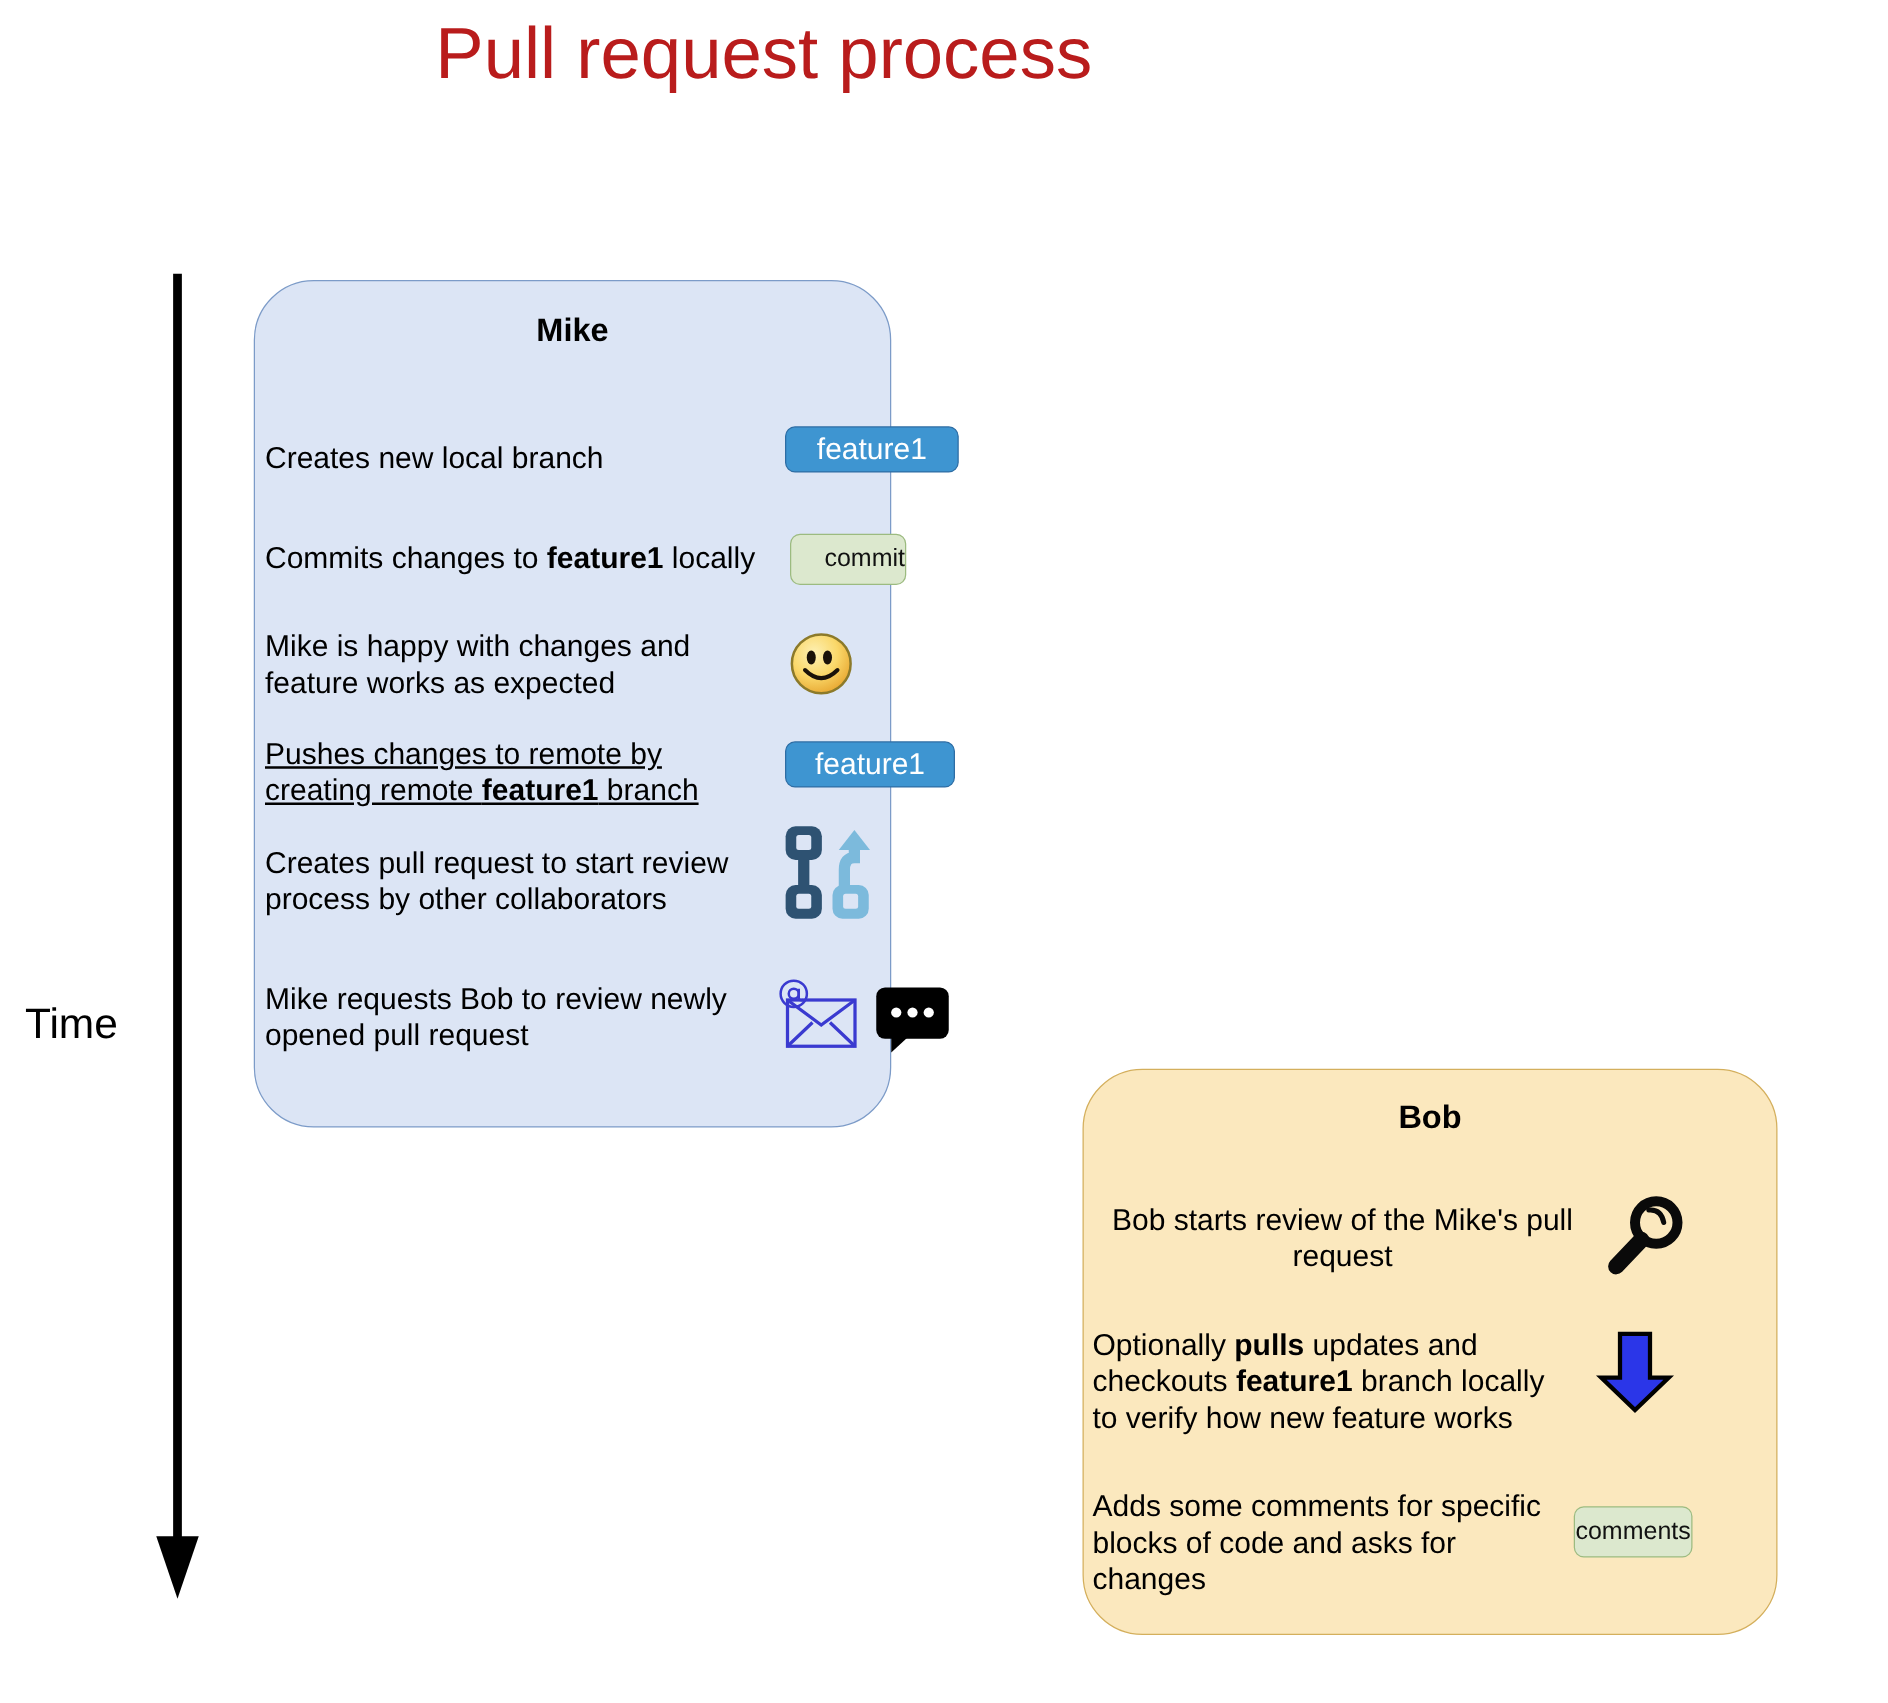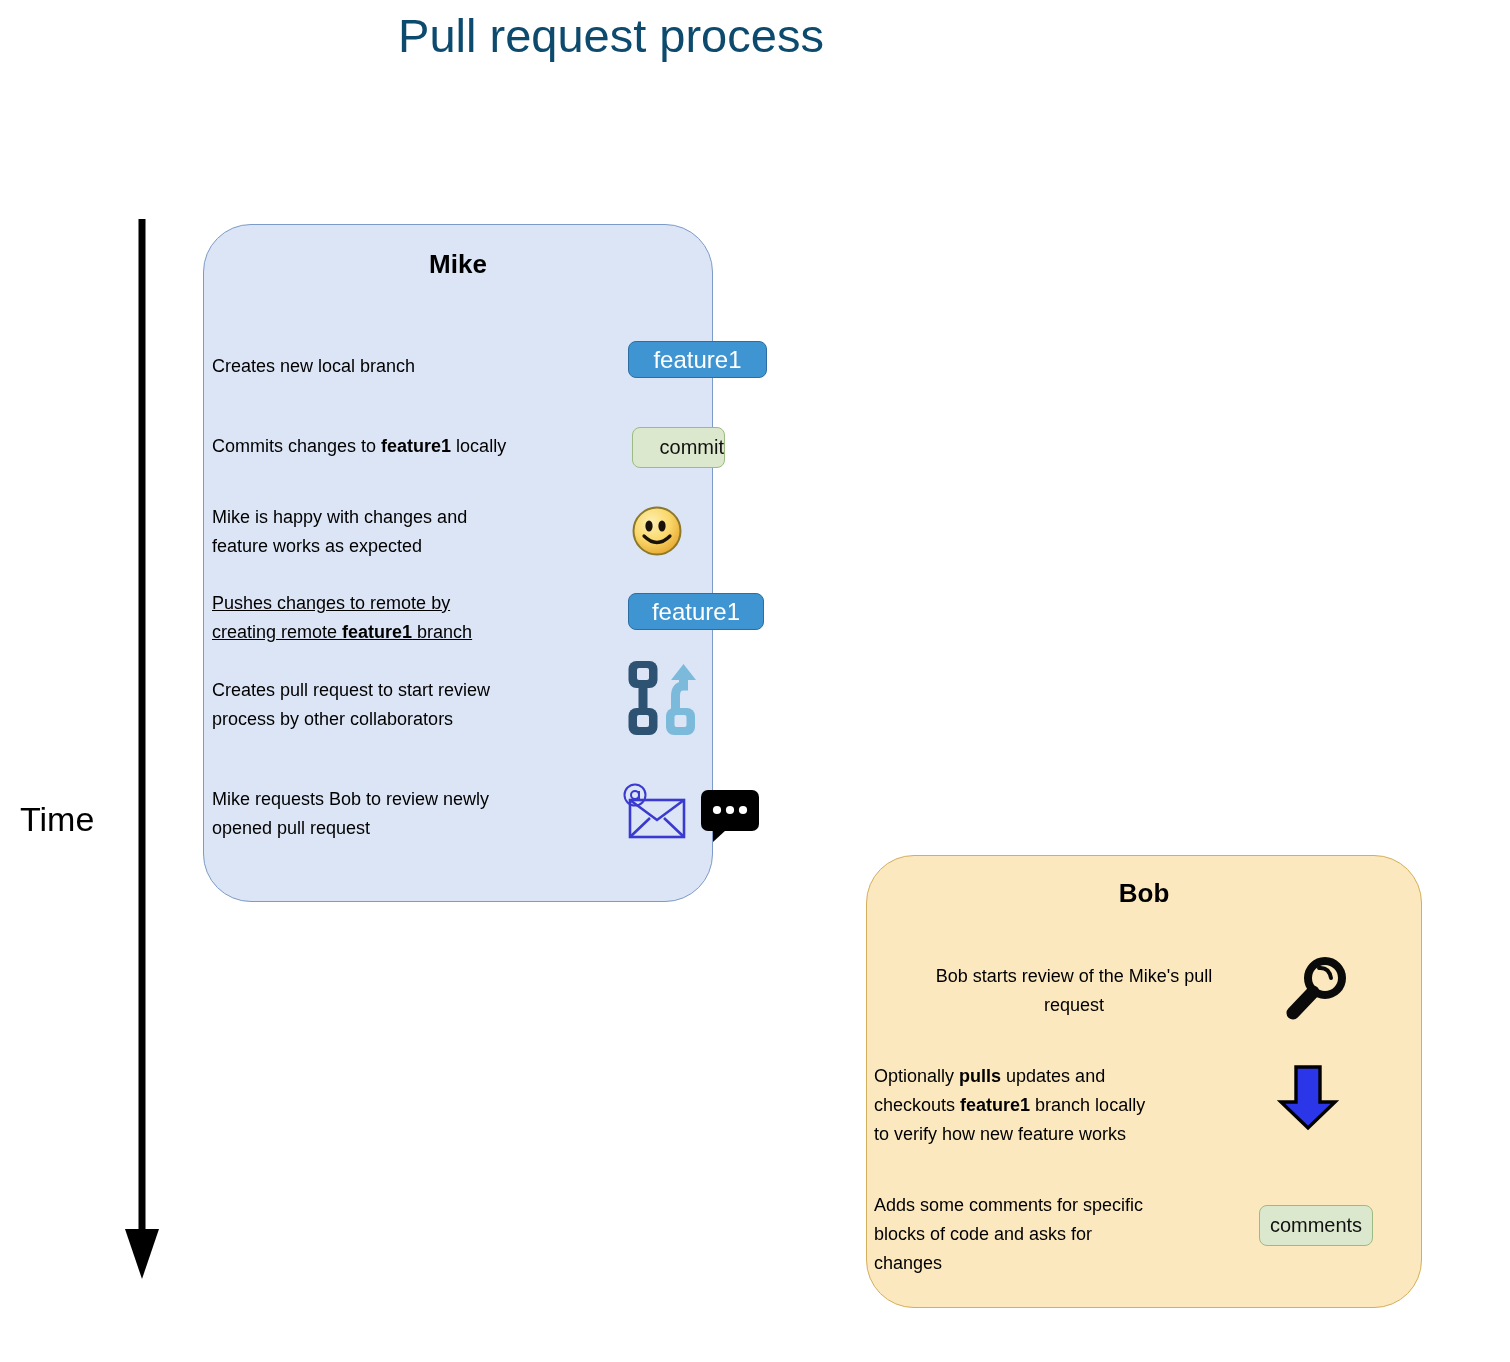--- a/index.html
+++ b/index.html
@@ -22,24 +22,24 @@
     height: 1362px;
   }
 
   
   #page-title {
     position: absolute;
     left: 0;
     top: 8px;
     width: 1222px;
     text-align: center;
-    font-size: 47px;
+    font-size: 58px;
     font-weight: 400;
     letter-spacing: 0px;
-    color: #0c4a6e;
+    color: #b91c1c;
     line-height: 1.2;
   }
 
   
   #time-axis {
     position: absolute;
     left: 120px;
     top: 215px;
     width: 60px;
     height: 1070px;
@@ -81,21 +81,21 @@
     width: 100%;
     text-align: center;
     font-size: 26px;
     font-weight: bold;
     color: #000;
   }
   #panel-mike .panel-title { top: 24px; }
   #panel-bob  .panel-title { top: 22px; }
   .row-text {
     position: absolute;
-    font-size: 18px;
+    font-size: 24px;
     line-height: 29px;
     color: #000;
     white-space: pre-line;
   }
   .row-text b { font-weight: bold; }
   .row-icon {
     position: absolute;
   }
 
   
@@ -236,17 +236,17 @@
   </div>
 
   <div class="row-text" style="left:874px; top:1062px; width:400px;">Optionally <b>pulls</b> updates and<br>checkouts <b>feature1</b> branch locally<br>to verify how new feature works</div>
   <div class="row-icon" style="left:1272px; top:1064px;">
     <svg class="icon-svg" width="72" height="70" viewBox="0 0 72 70">
       <polygon points="24,3 48,3 48,38 63,38 36,64 9,38 24,38" fill="#2B36E8" stroke="#000000" stroke-width="3.4" stroke-linejoin="miter"></polygon>
     </svg>
   </div>
 
   <div class="row-text" style="left:874px; top:1191px; width:400px;">Adds some comments for specific<br>blocks of code and asks for<br>changes</div>
-  <div class="badge badge-green" style="left:1259px; top:1205px; width:114px; height:41px;">
+  <div class="badge badge-green" style="left:1259px; top:1205px; width:95px; height:41px;">
     <span>comments</span>
   </div>
 
 </div>
 
 </body></html>

